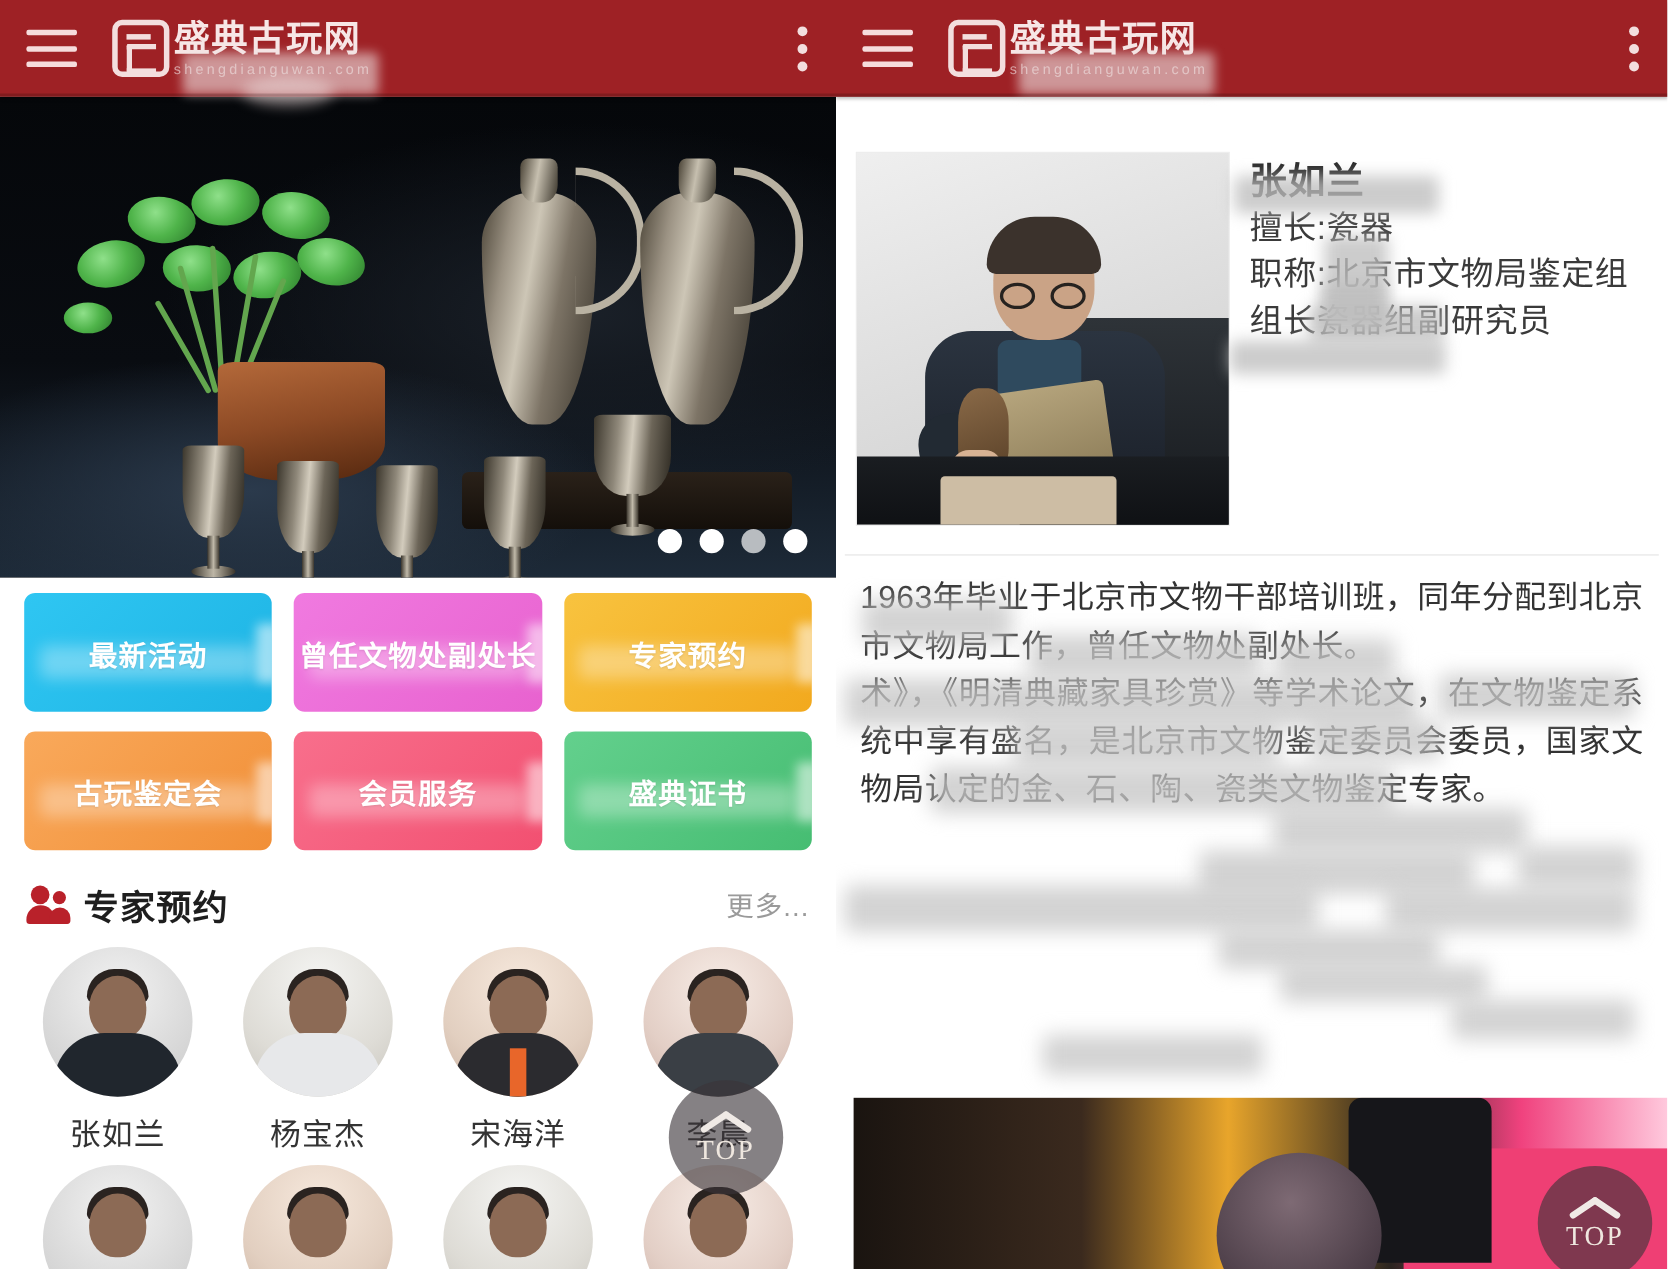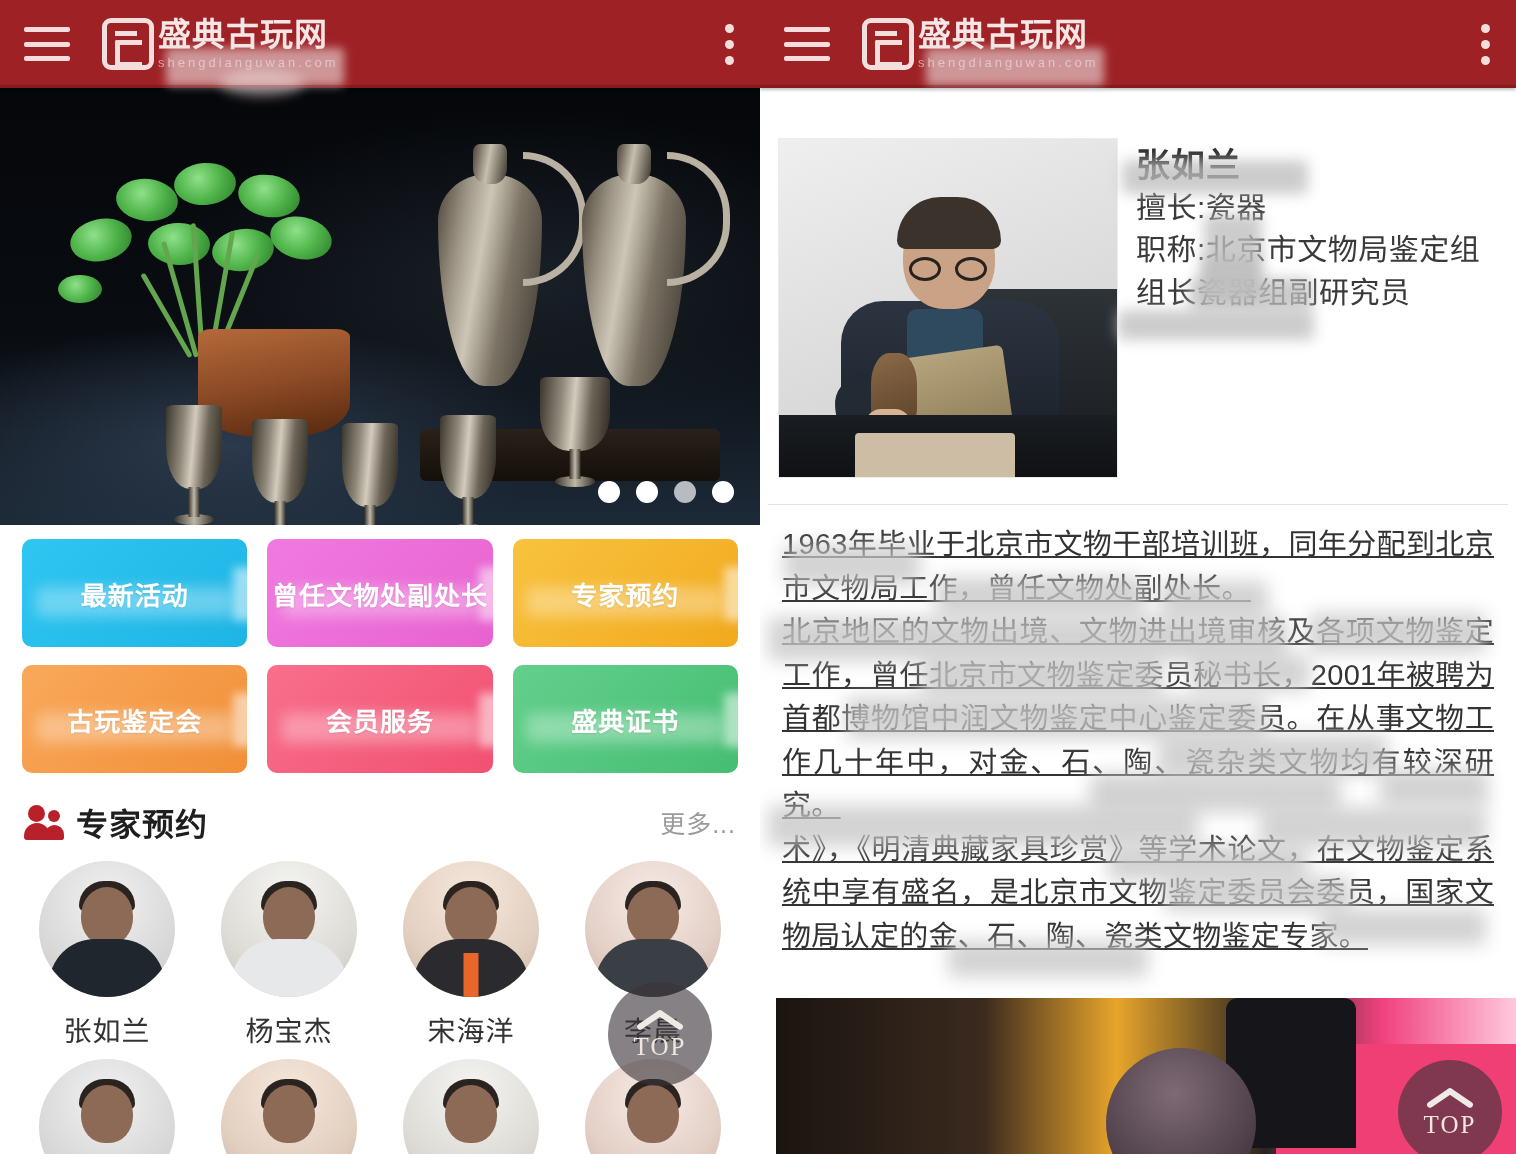--- a/index.html
+++ b/index.html
@@ -251,21 +251,21 @@
 
   .expert-meta { flex: 1 1 auto; padding: 6px 8px 0 18px; position: relative; }
   .em-name { font-size: 34px; font-weight: 700; color: #2a2a2a; line-height: 1.25; letter-spacing: 1px; }
   .em-line { font-size: 30px; color: #3a3a3a; line-height: 1.42; letter-spacing: .5px; }
   .em-blur { position: absolute; background: rgba(190,190,190,.78); filter: blur(7px); border-radius: 5px; pointer-events: none; }
 
   .divider { height: 1px; background: #e3e3e3; margin: 0 8px; }
 
   .bio { padding: 18px 22px 8px 22px; position: relative; }
   .bio-head { font-size: 33px; font-weight: 700; color: #1f1f1f; letter-spacing: 1px; margin-bottom: 10px; }
-  .bio-text { font-size: 29px; color: #333333; line-height: 1.5; letter-spacing: .3px; text-align: justify; text-decoration: underline; }
+  .bio-text { font-size: 29px; color: #333333; line-height: 1.5; letter-spacing: .3px; text-align: justify; }
   .bio-blur { position: absolute; background: rgba(200,200,200,.8); filter: blur(9px); border-radius: 6px; pointer-events: none; }
 
   .rp-photo {
     position: absolute; left: 16px; right: 0; bottom: 0; height: 156px; overflow: hidden;
     background: linear-gradient(90deg, #1a1410 0%, #3b2a1e 28%, #e8a52b 46%, #2a2420 66%, #f0427e 82%, #ffc9dd 100%);
   }
   .rp-photo .fig-head { position: absolute; left: 330px; bottom: -44px; width: 150px; height: 150px;
     border-radius: 50%; background: radial-gradient(circle at 45% 30%, #7e6a74 0%, #4a3c46 70%, #2e2630 100%); }
   .rp-photo .fig-dark { position: absolute; left: 450px; top: 0; width: 130px; height: 150px;
     background: #16161a; border-radius: 12px 12px 0 0; }
@@ -513,21 +513,20 @@
           <span class="em-blur" style="left:84px; top:118px; width:56px;  height:44px;"></span>
           <span class="em-blur" style="left:72px; top:140px; width:122px; height:34px;"></span>
           <span class="em-blur" style="left:0px;  top:172px; width:196px; height:30px;"></span>
         </div>
       </div>
 
       <div class="divider"></div>
 
       <div class="bio">
         <div class="bio-text">1963年毕业于北京市文物干部培训班，同年分配到北京市文物局工作，曾任文物处副处长。</div>
-        <div class="bio-text">北京地区的文物出境、文物进出境审核及各项文物鉴定工作，曾任北京市文物鉴定委员秘书长，2001年被聘为首都博物馆中润文物鉴定中心鉴定委员。在从事文物工作几十年中，对金、石、陶、瓷杂类文物均有较深研究。</div>
         <div class="bio-text">术》，《明清典藏家具珍赏》等学术论文，在文物鉴定系统中享有盛名，是北京市文物鉴定委员会委员，国家文物局认定的金、石、陶、瓷类文物鉴定专家。</div>
 
         <span class="bio-blur" style="left:24px; top:40px;  width:136px; height:40px;"></span>
         <span class="bio-blur" style="left:176px;top:72px;  width:210px; height:40px;"></span>
         <span class="bio-blur" style="left:400px;top:76px;  width:108px; height:38px;"></span>
         <span class="bio-blur" style="left:8px;  top:112px; width:520px; height:44px;"></span>
         <span class="bio-blur" style="left:548px;top:108px; width:178px; height:40px;"></span>
         <span class="bio-blur" style="left:162px;top:152px; width:240px; height:40px;"></span>
         <span class="bio-blur" style="left:430px;top:150px; width:120px; height:36px;"></span>
         <span class="bio-blur" style="left:86px; top:192px; width:420px; height:42px;"></span>

